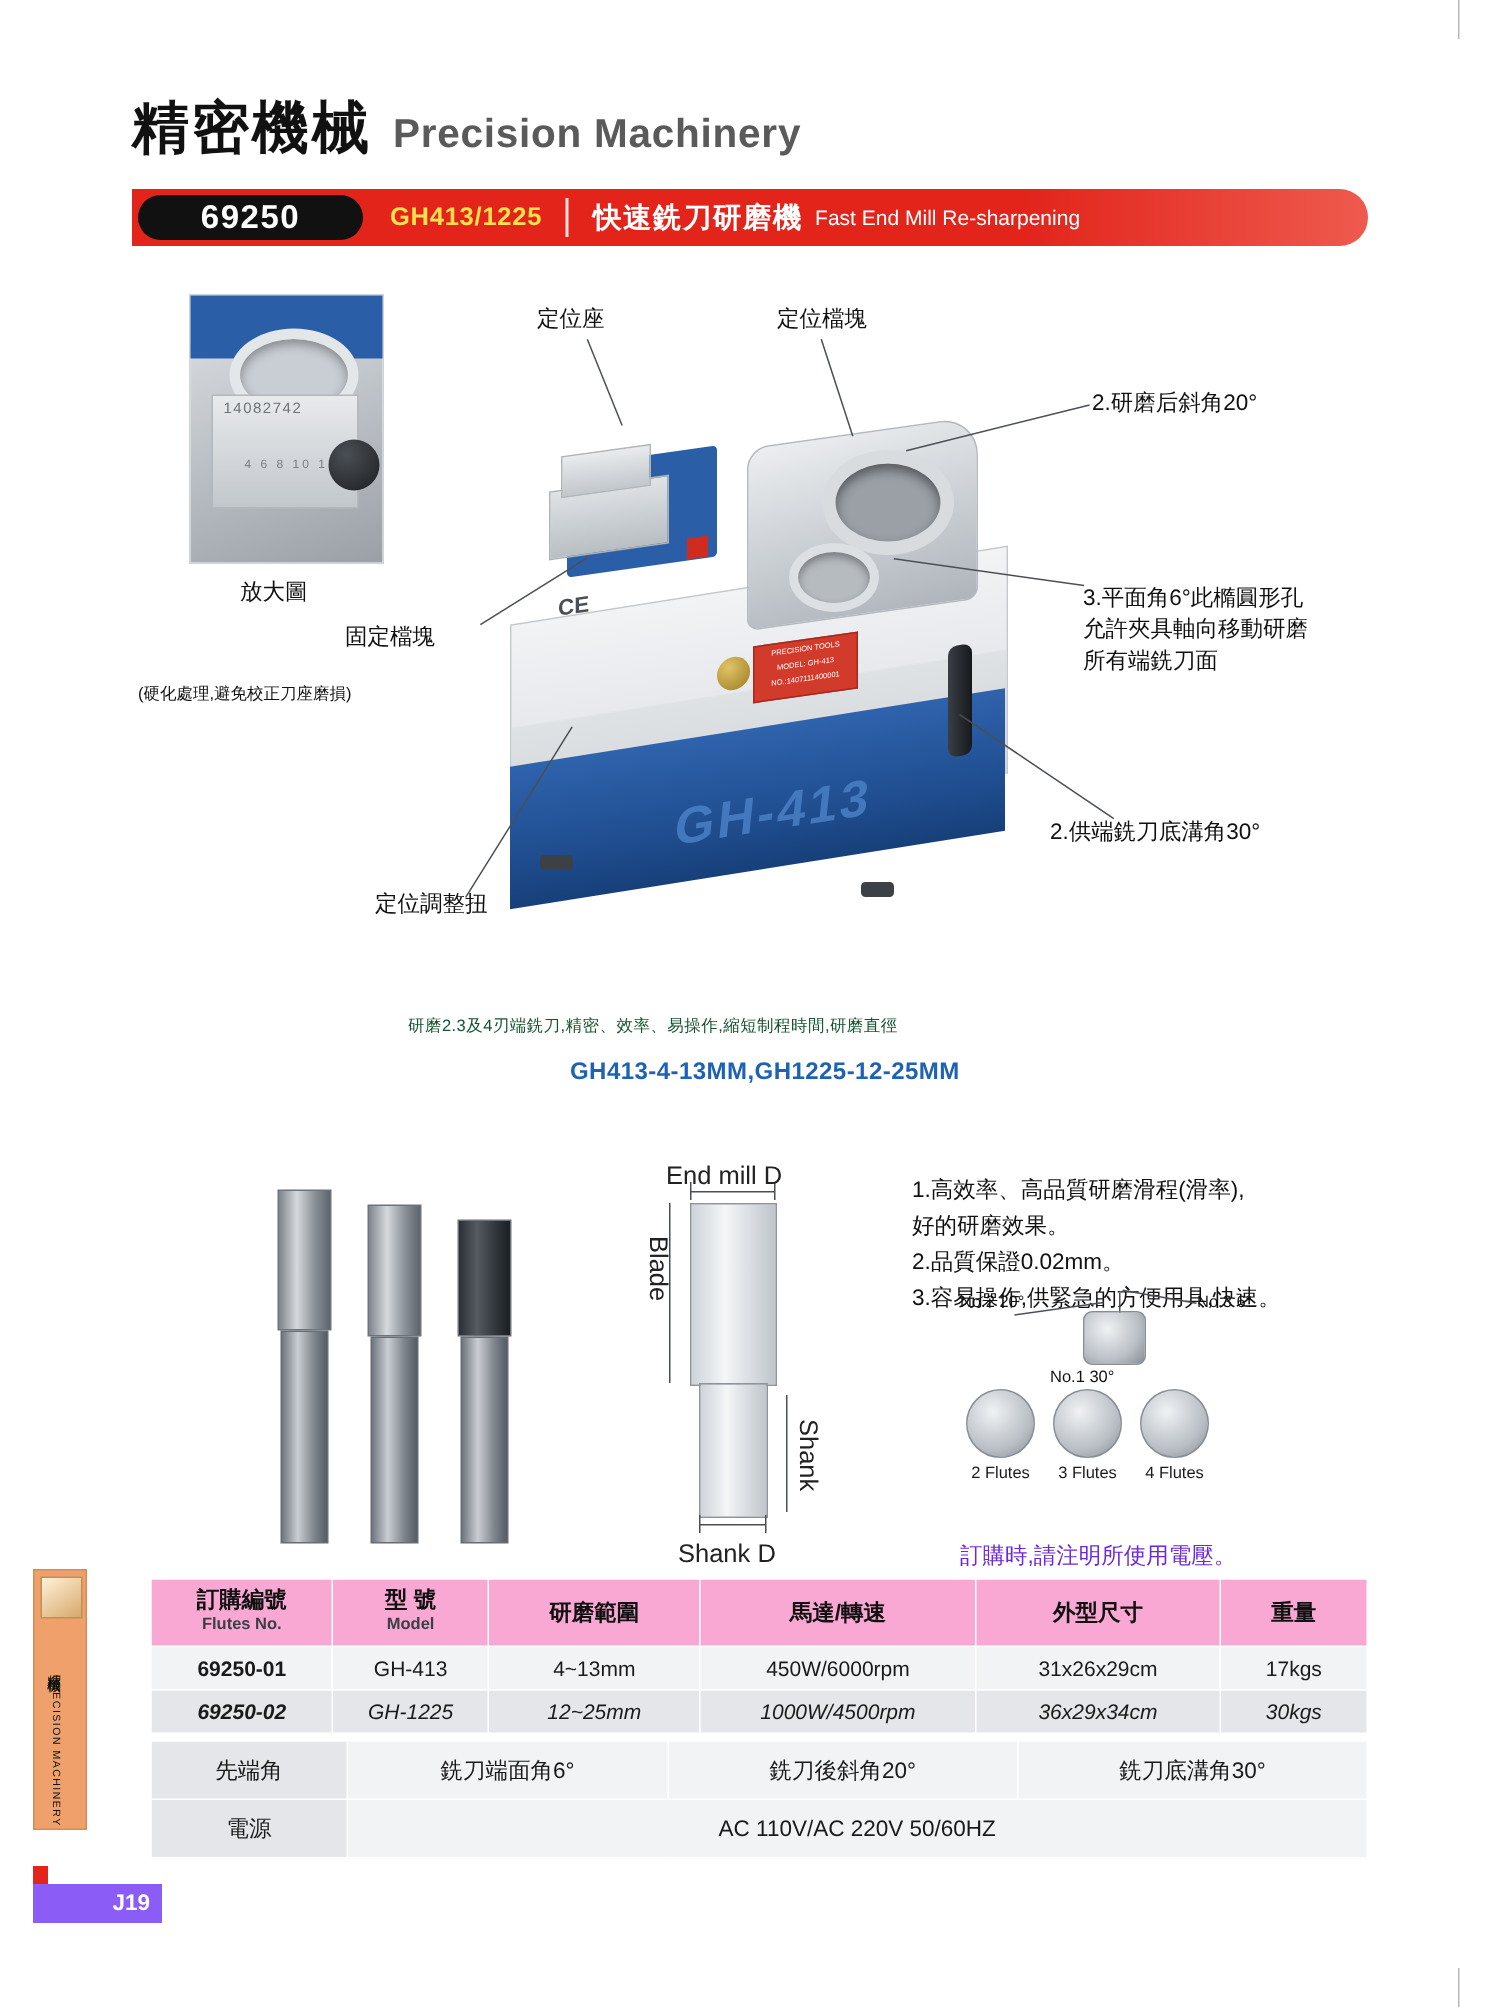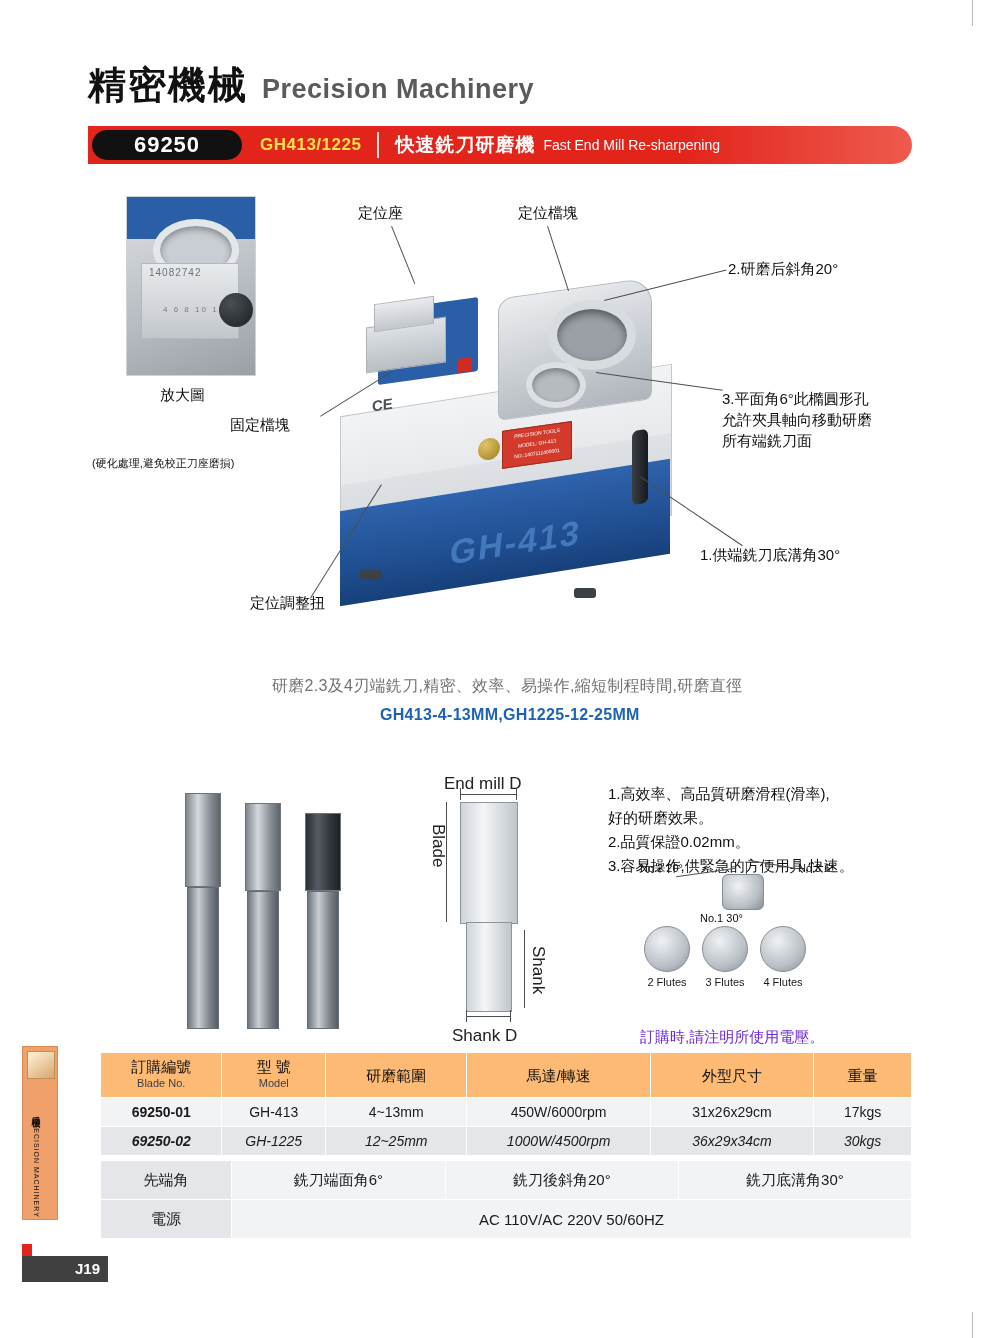--- a/index.html
+++ b/index.html
@@ -87,21 +87,21 @@
   }
   .m-label span{display:block;color:#fff;font-size:5px;line-height:7px;text-align:center;padding-top:3px;}
   .m-handle{position:absolute;left:302px;top:160px;width:16px;height:74px;background:linear-gradient(90deg,#3a3f45,#16191c);border-radius:6px;transform:skewY(-9deg);}
   .m-foot{position:absolute;width:22px;height:10px;background:#3c4146;border-radius:3px;}
 
   
   .cal{position:absolute;font-size:15px;color:#111;line-height:21px;}
   .lead{position:absolute;background:#4a4f55;height:1px;transform-origin:0 0;}
 
   
-  .mid1{position:absolute;left:272px;top:676px;font-size:16px;color:#737373;letter-spacing:.3px;}
+  .mid1{position:absolute;left:272px;top:676px;font-size:11px;color:#14532d;letter-spacing:.3px;}
   .mid2{position:absolute;left:380px;top:706px;font-size:16px;font-weight:bold;color:#1d62b5;letter-spacing:.3px;}
 
   
   .tools{position:absolute;left:175px;top:780px;width:185px;height:245px;}
   .tool{position:absolute;bottom:0;width:34px;}
   .tool .flute{width:34px;background:linear-gradient(90deg,#7e858c,#d5d9dd 35%,#8a9198 70%,#5d646b);border:1px solid #6d747b;}
   .tool .shank{width:30px;margin-left:2px;background:linear-gradient(90deg,#6e757c,#c9ced3 35%,#7d848b 72%,#555c63);border:1px solid #666d74;}
   .tool.dark .flute{background:linear-gradient(90deg,#2b3036,#555b61 35%,#31363c 72%,#1c2025);}
 
   
@@ -119,35 +119,35 @@
   .flutes{position:absolute;left:636px;top:920px;width:220px;height:110px;}
   .fl-item{position:absolute;width:46px;text-align:center;font-size:11px;}
   .fl-icon{width:44px;height:44px;margin:0 auto 4px;border-radius:50%;
     background:radial-gradient(circle at 38% 32%,#f0f2f4,#b9bfc5 62%,#858c93);border:1px solid #868d94;}
   .order-note{position:absolute;left:640px;top:1028px;font-size:15px;color:#6d28d9;}
 
   
   table{border-collapse:collapse;position:absolute;}
   .t1{left:100px;top:1052px;width:812px;}
   .t1 th,.t1 td{border:1px solid #fff;text-align:center;font-size:14px;}
-  .t1 th{background:#fdba74;height:42px;line-height:17px;color:#111;font-weight:normal;}
+  .t1 th{background:#f9a8d4;height:42px;line-height:17px;color:#111;font-weight:bold;}
   .t1 th .cn{font-size:15px;}
   .t1 th .en{font-size:11px;color:#3a3f45;}
   .t1 td{height:26px;background:#f2f3f5;}
   .t1 tr.alt td{background:#e4e6e9;font-style:italic;}
   .t1 td.first{font-weight:bold;}
   .t2{left:100px;top:1160px;width:812px;}
   .t2 td{border:1px solid #fff;text-align:center;font-size:15px;height:36px;background:#f2f3f5;}
   .t2 td.hd{background:#e4e6e9;width:128px;}
 
   
   .sidetab{position:absolute;left:22px;top:1046px;width:34px;height:172px;background:#f0a06a;border:1px solid #d98b56;}
   .sidetab .ic{position:absolute;left:4px;top:4px;width:26px;height:26px;background:linear-gradient(145deg,#fff2d8,#d7a86c);border:1px solid #c08f52;}
   .sidetab .txt{position:absolute;left:7px;top:62px;writing-mode:vertical-rl;font-size:9px;line-height:11px;color:#111;letter-spacing:1px;}
-  .pagebar{position:absolute;left:22px;top:1256px;width:86px;height:26px;background:#404040;}
+  .pagebar{position:absolute;left:22px;top:1256px;width:86px;height:26px;background:#8b5cf6;}
   .pagebar span{color:#fff;font-size:15px;font-weight:bold;position:absolute;right:8px;top:4px;}
   .redtick{position:absolute;left:22px;top:1244px;width:10px;height:12px;background:#e2241b;}
 </style>
 </head>
 <body>
 
 <div class="crop-mark" style="left:972px;top:0;width:1px;height:26px;"></div>
 <div class="crop-mark" style="left:972px;top:1312px;width:1px;height:26px;"></div>
 
 <div class="title-row">
@@ -205,21 +205,21 @@
 <div class="lead" style="left:310px;top:598px;width:134px;transform:rotate(-58deg);"></div>
 
 <div class="cal" style="left:358px;top:202px;">定位座</div>
 <div class="cal" style="left:518px;top:202px;">定位檔塊</div>
 <div class="cal" style="left:728px;top:258px;">2.研磨后斜角20°</div>
 <div class="cal" style="left:722px;top:388px;">
   <div>3.平面角6°此橢圓形孔</div>
   <div>允許夾具軸向移動研磨</div>
   <div>所有端銑刀面</div>
 </div>
-<div class="cal" style="left:700px;top:544px;">1.供端銑刀底溝角30°</div>
+<div class="cal" style="left:700px;top:544px;">2.供端銑刀底溝角30°</div>
 <div class="cal" style="left:230px;top:414px;">固定檔塊</div>
 <div class="cal" style="left:92px;top:438px;font-size:11px;margin-top:15px;">(硬化處理,避免校正刀座磨損)</div>
 <div class="cal" style="left:250px;top:592px;">定位調整扭</div>
 
 <div class="mid1">研磨2.3及4刃端銑刀,精密、效率、易操作,縮短制程時間,研磨直徑</div>
 <div class="mid2">GH413-4-13MM,GH1225-12-25MM</div>
 
 <div class="tools">
   <div class="tool" style="left:10px;height:232px;">
     <div class="flute" style="height:92px;"></div>
@@ -284,21 +284,21 @@
   </div>
 </div>
 
 <div class="order-note">訂購時,請注明所使用電壓。</div>
 
 <table class="t1">
   <tbody>
       <tr>
     <th style="width:120px">
       <div class="cn">訂購編號</div>
-      <div class="en">Blade No.</div>
+      <div class="en">Flutes No.</div>
     </th>
     <th style="width:102px">
       <div class="cn">型 號</div>
       <div class="en">Model</div>
     </th>
     <th style="width:140px">
       <div class="cn">研磨範圍</div>
     </th>
     <th style="width:182px">
       <div class="cn">馬達/轉速</div>

